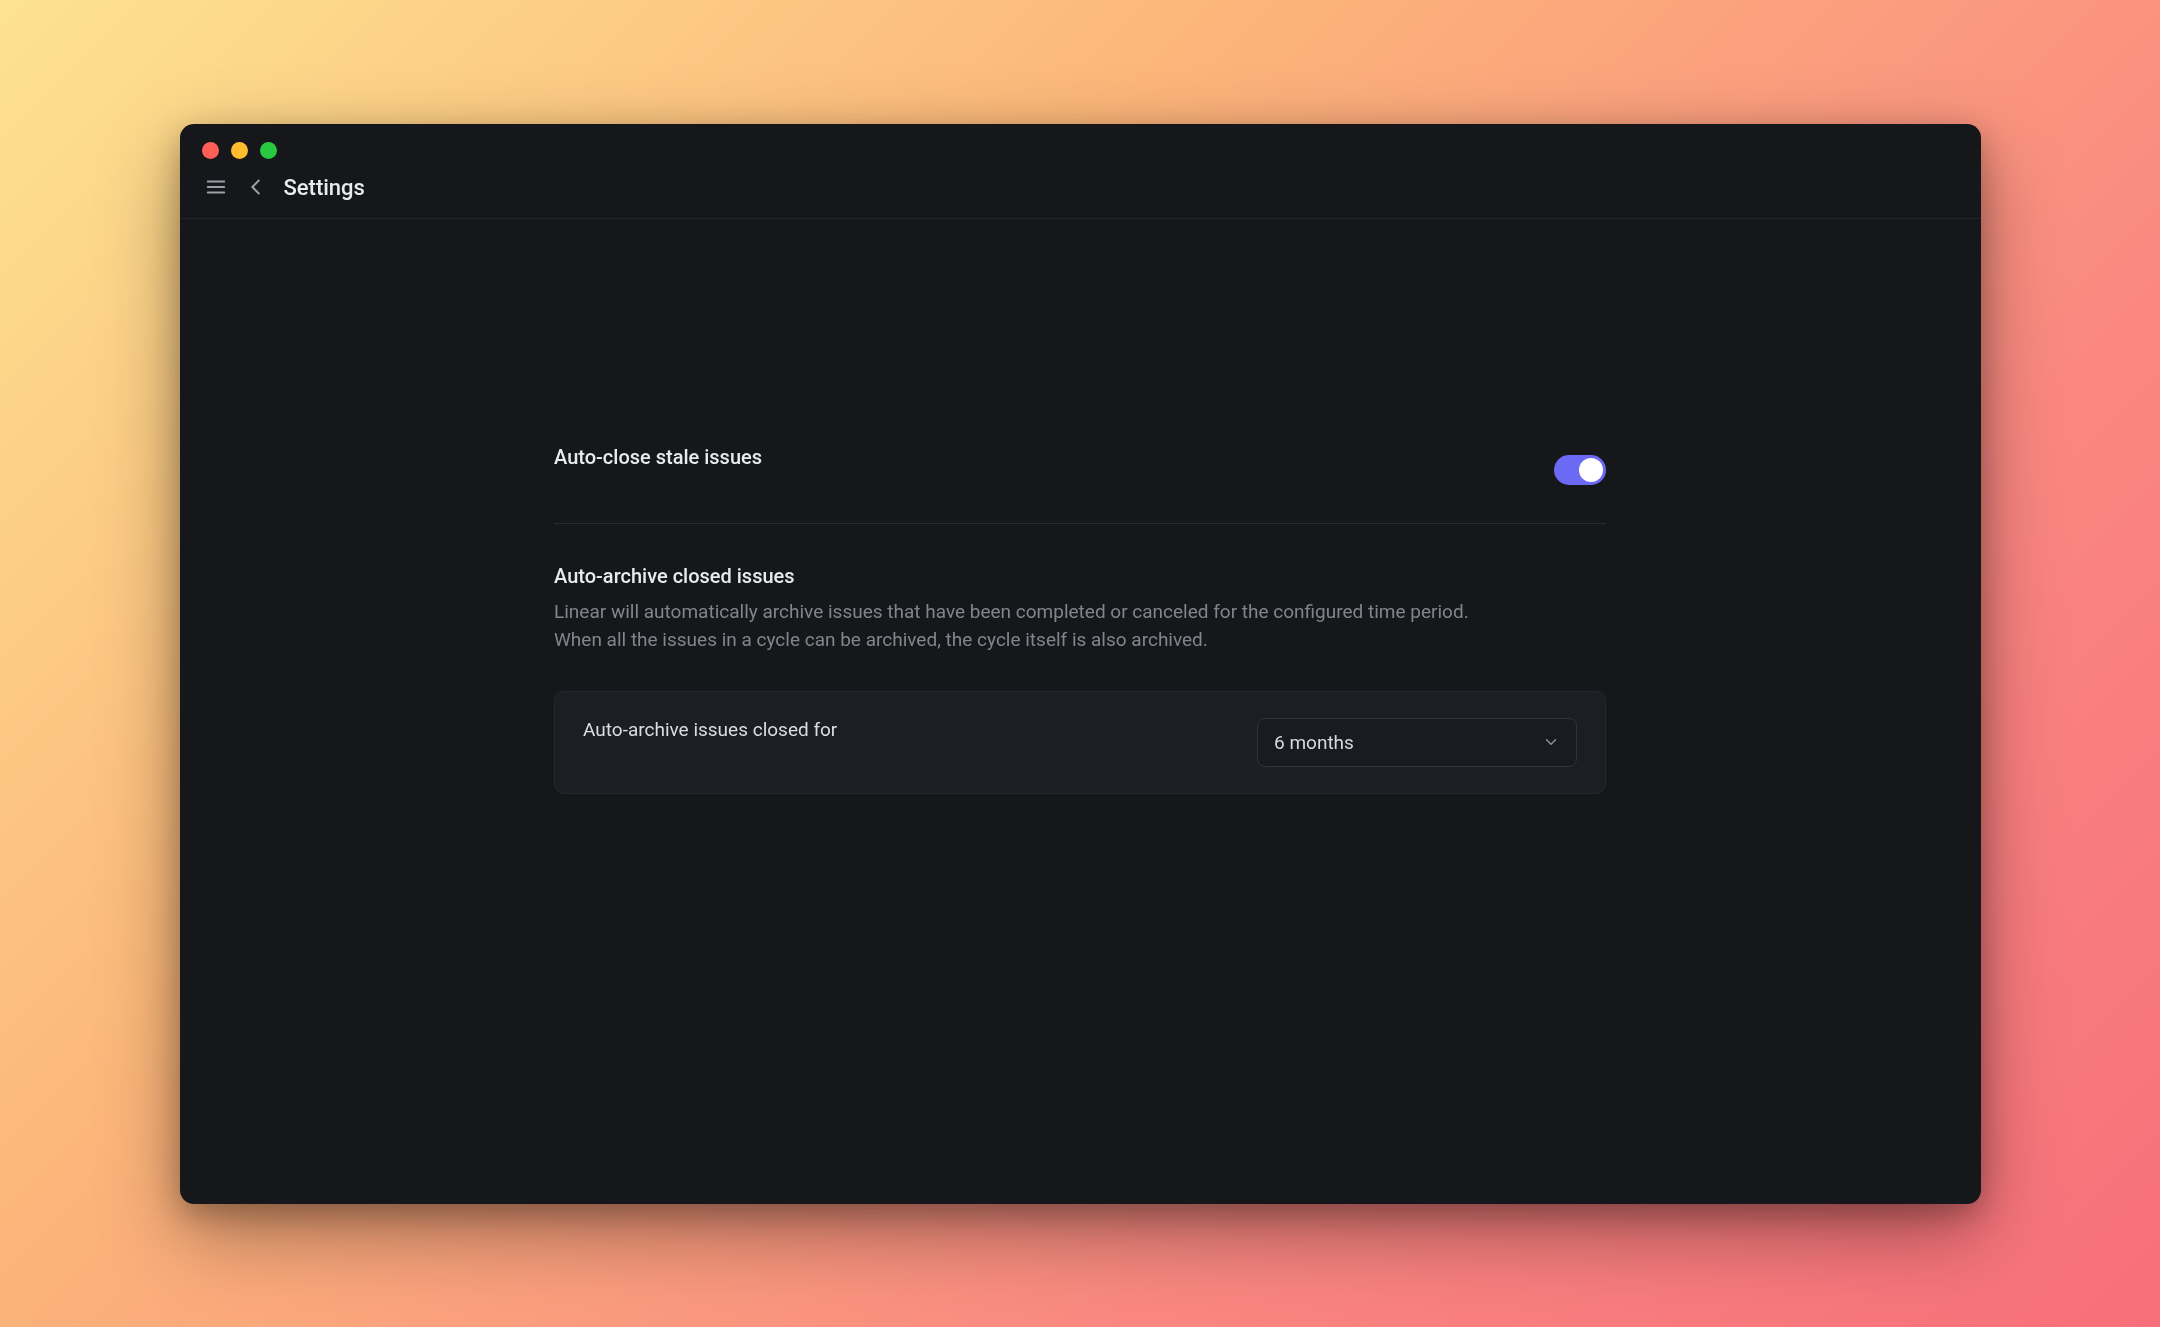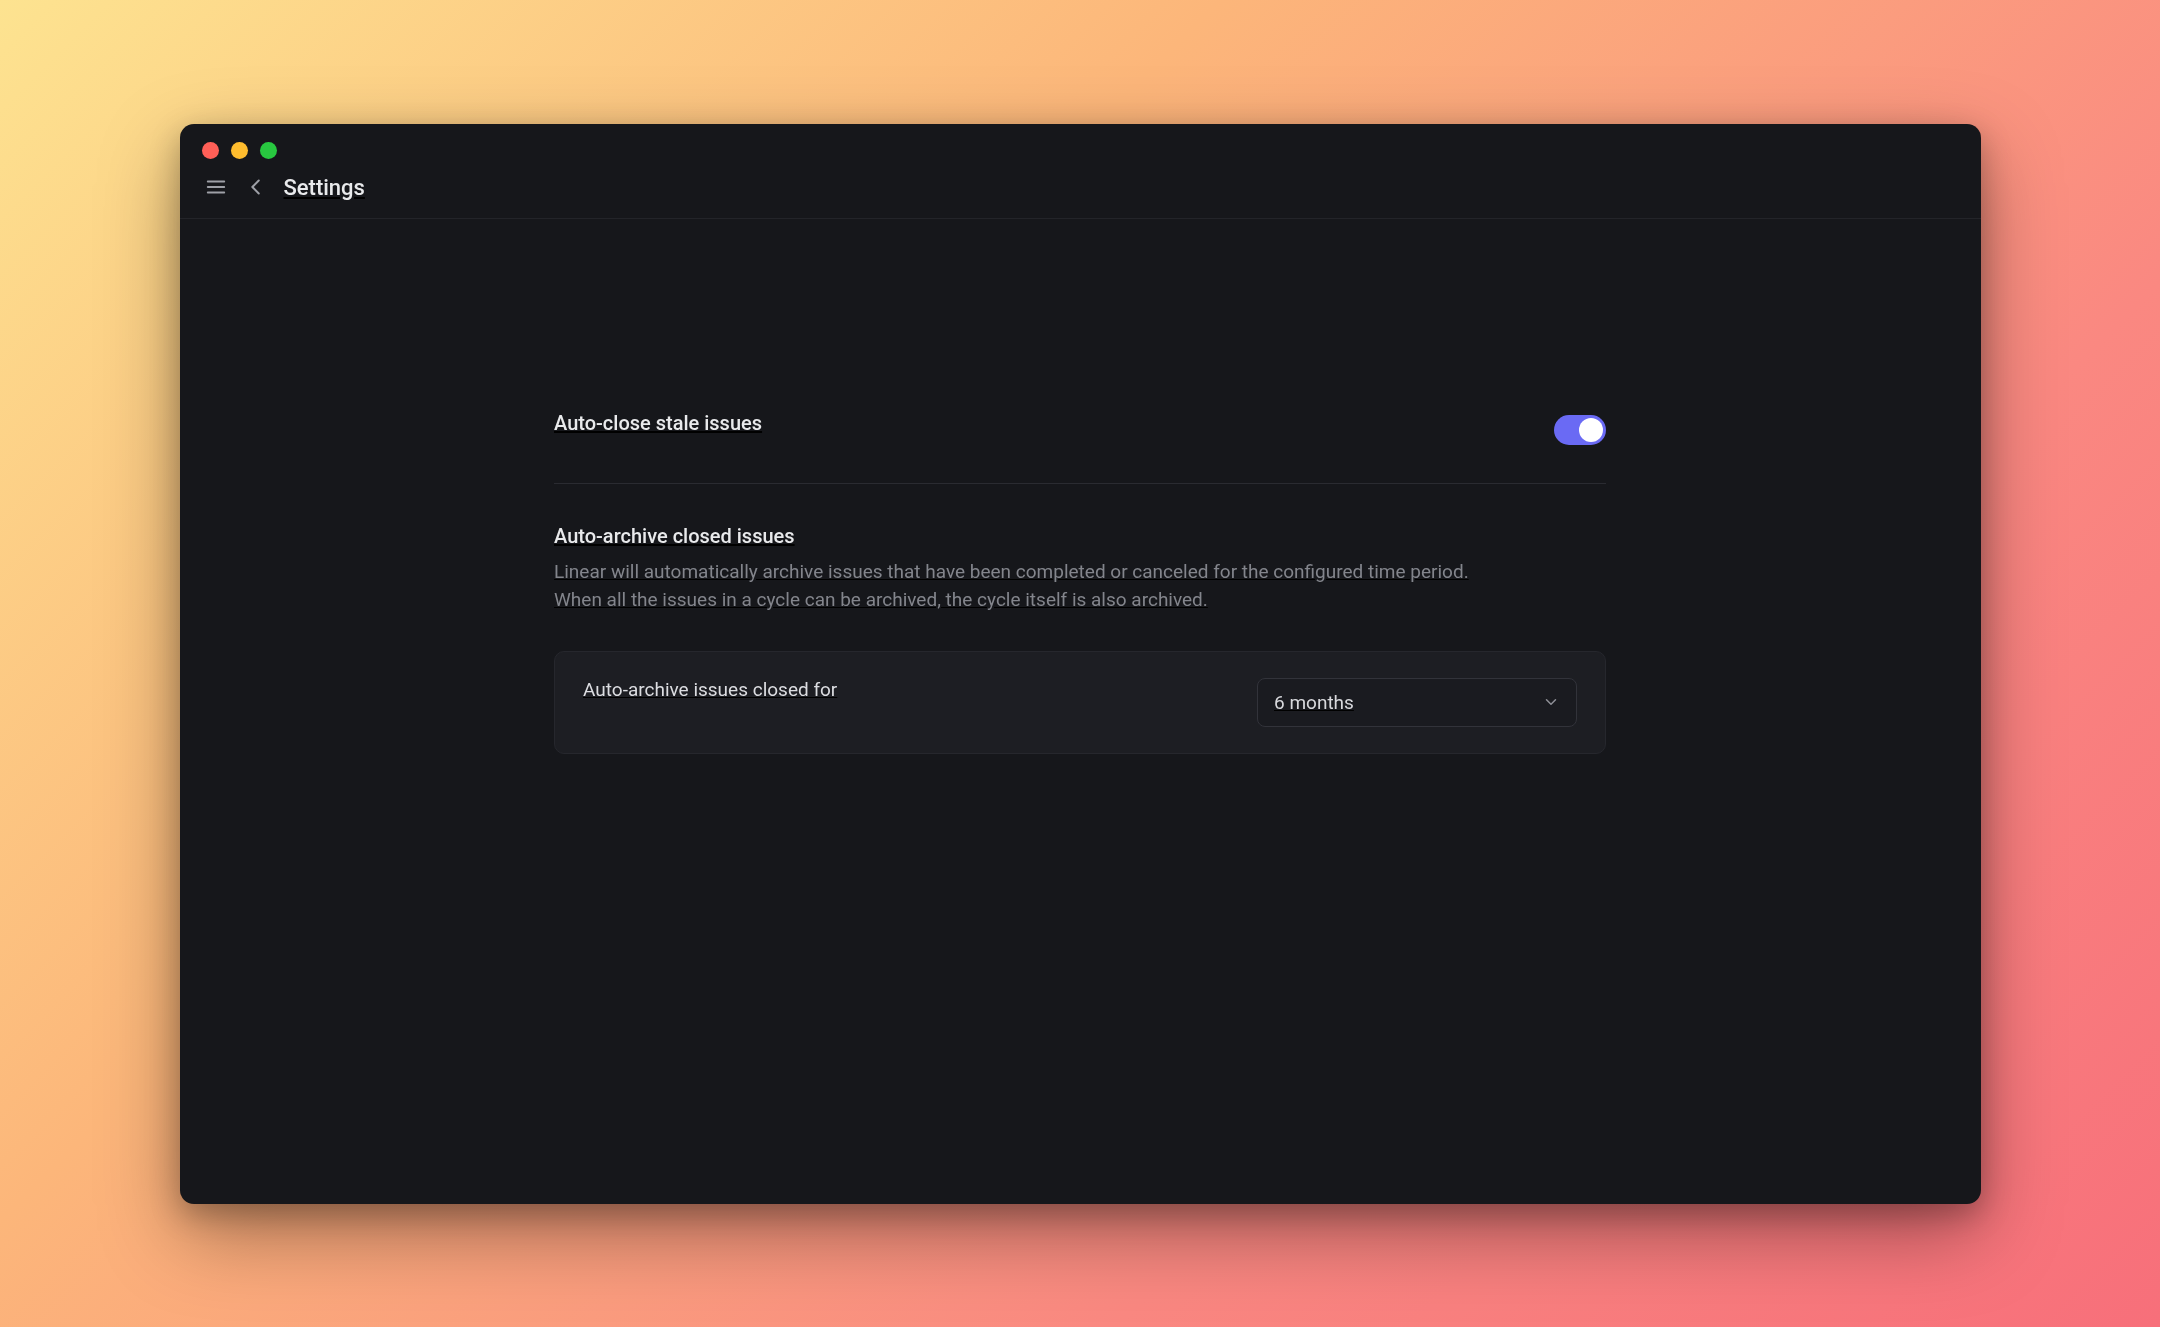--- a/index.html
+++ b/index.html
@@ -20,21 +20,20 @@
 
     .window {
       width: 1801px;
       height: 1080px;
       background: #16171b;
       border-radius: 14px;
       overflow: hidden;
       box-shadow: 0 30px 80px rgba(0,0,0,0.35), 0 10px 30px rgba(0,0,0,0.25);
       display: flex;
       flex-direction: column;
-      text-decoration: underline;
     }
 
     .traffic-lights {
       display: flex;
       gap: 12px;
       padding: 18px 22px 6px 22px;
     }
     .traffic-light {
       width: 17px;
       height: 17px;
@@ -79,22 +78,23 @@
     .settings-col {
       width: 1052px;
     }
 
     .section {
       padding-bottom: 38px;
     }
 
     .section-row {
       display: flex;
-      align-items: flex-end;
+      align-items: center;
       gap: 30px;
+      margin-top: 40px;
     }
     .section-text { flex: 1; }
 
     .section-title {
       color: #e9eaec;
       font-size: 20px;
       font-weight: 500;
       margin-bottom: 10px;
     }
     .section-desc {

